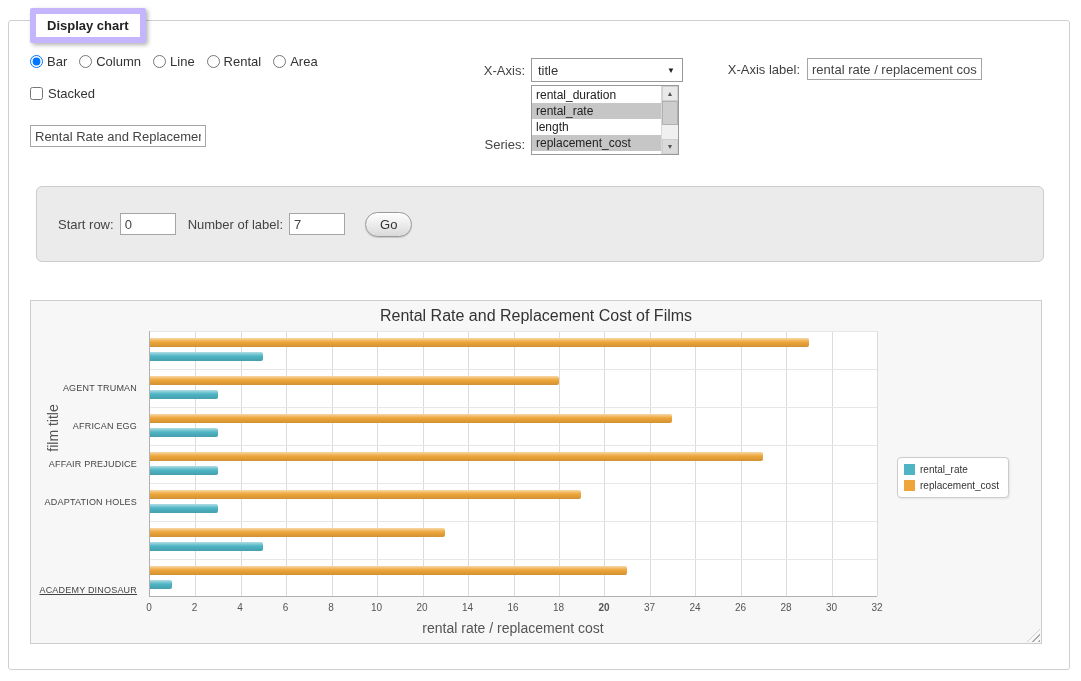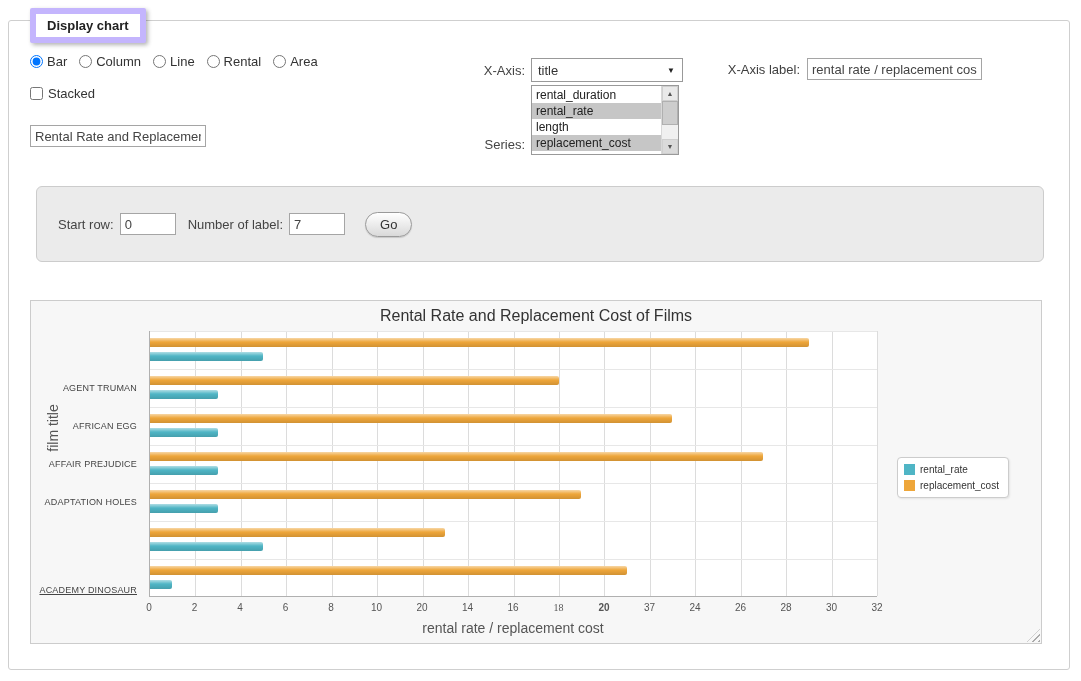--- a/index.html
+++ b/index.html
@@ -249,21 +249,21 @@
     <div class="xticks">
         <span class="xtick" style="left: 0%;">0</span>
         <span class="xtick" style="left: 6.25%;">2</span>
         <span class="xtick" style="left: 12.5%;">4</span>
         <span class="xtick" style="left: 18.75%;">6</span>
         <span class="xtick" style="left: 25%;">8</span>
         <span class="xtick" style="left: 31.25%;">10</span>
         <span class="xtick" style="left: 37.5%;">20</span>
         <span class="xtick" style="left: 43.75%;">14</span>
         <span class="xtick" style="left: 50%;">16</span>
-        <span class="xtick" style="left: 56.25%; font-family: Liberation Serif, serif;">18</span>
+        <span class="xtick" style="left: 56.25%;">18</span>
         <span class="xtick" style="left: 62.5%; font-weight: bold;">20</span>
         <span class="xtick" style="left: 68.75%;">37</span>
         <span class="xtick" style="left: 75%;">24</span>
         <span class="xtick" style="left: 81.25%;">26</span>
         <span class="xtick" style="left: 87.5%;">28</span>
         <span class="xtick" style="left: 93.75%;">30</span>
         <span class="xtick" style="left: 100%;">32</span>
       </div>
     <div class="x-axis-title">rental rate / replacement cost</div>
     <div class="chart-legend">

